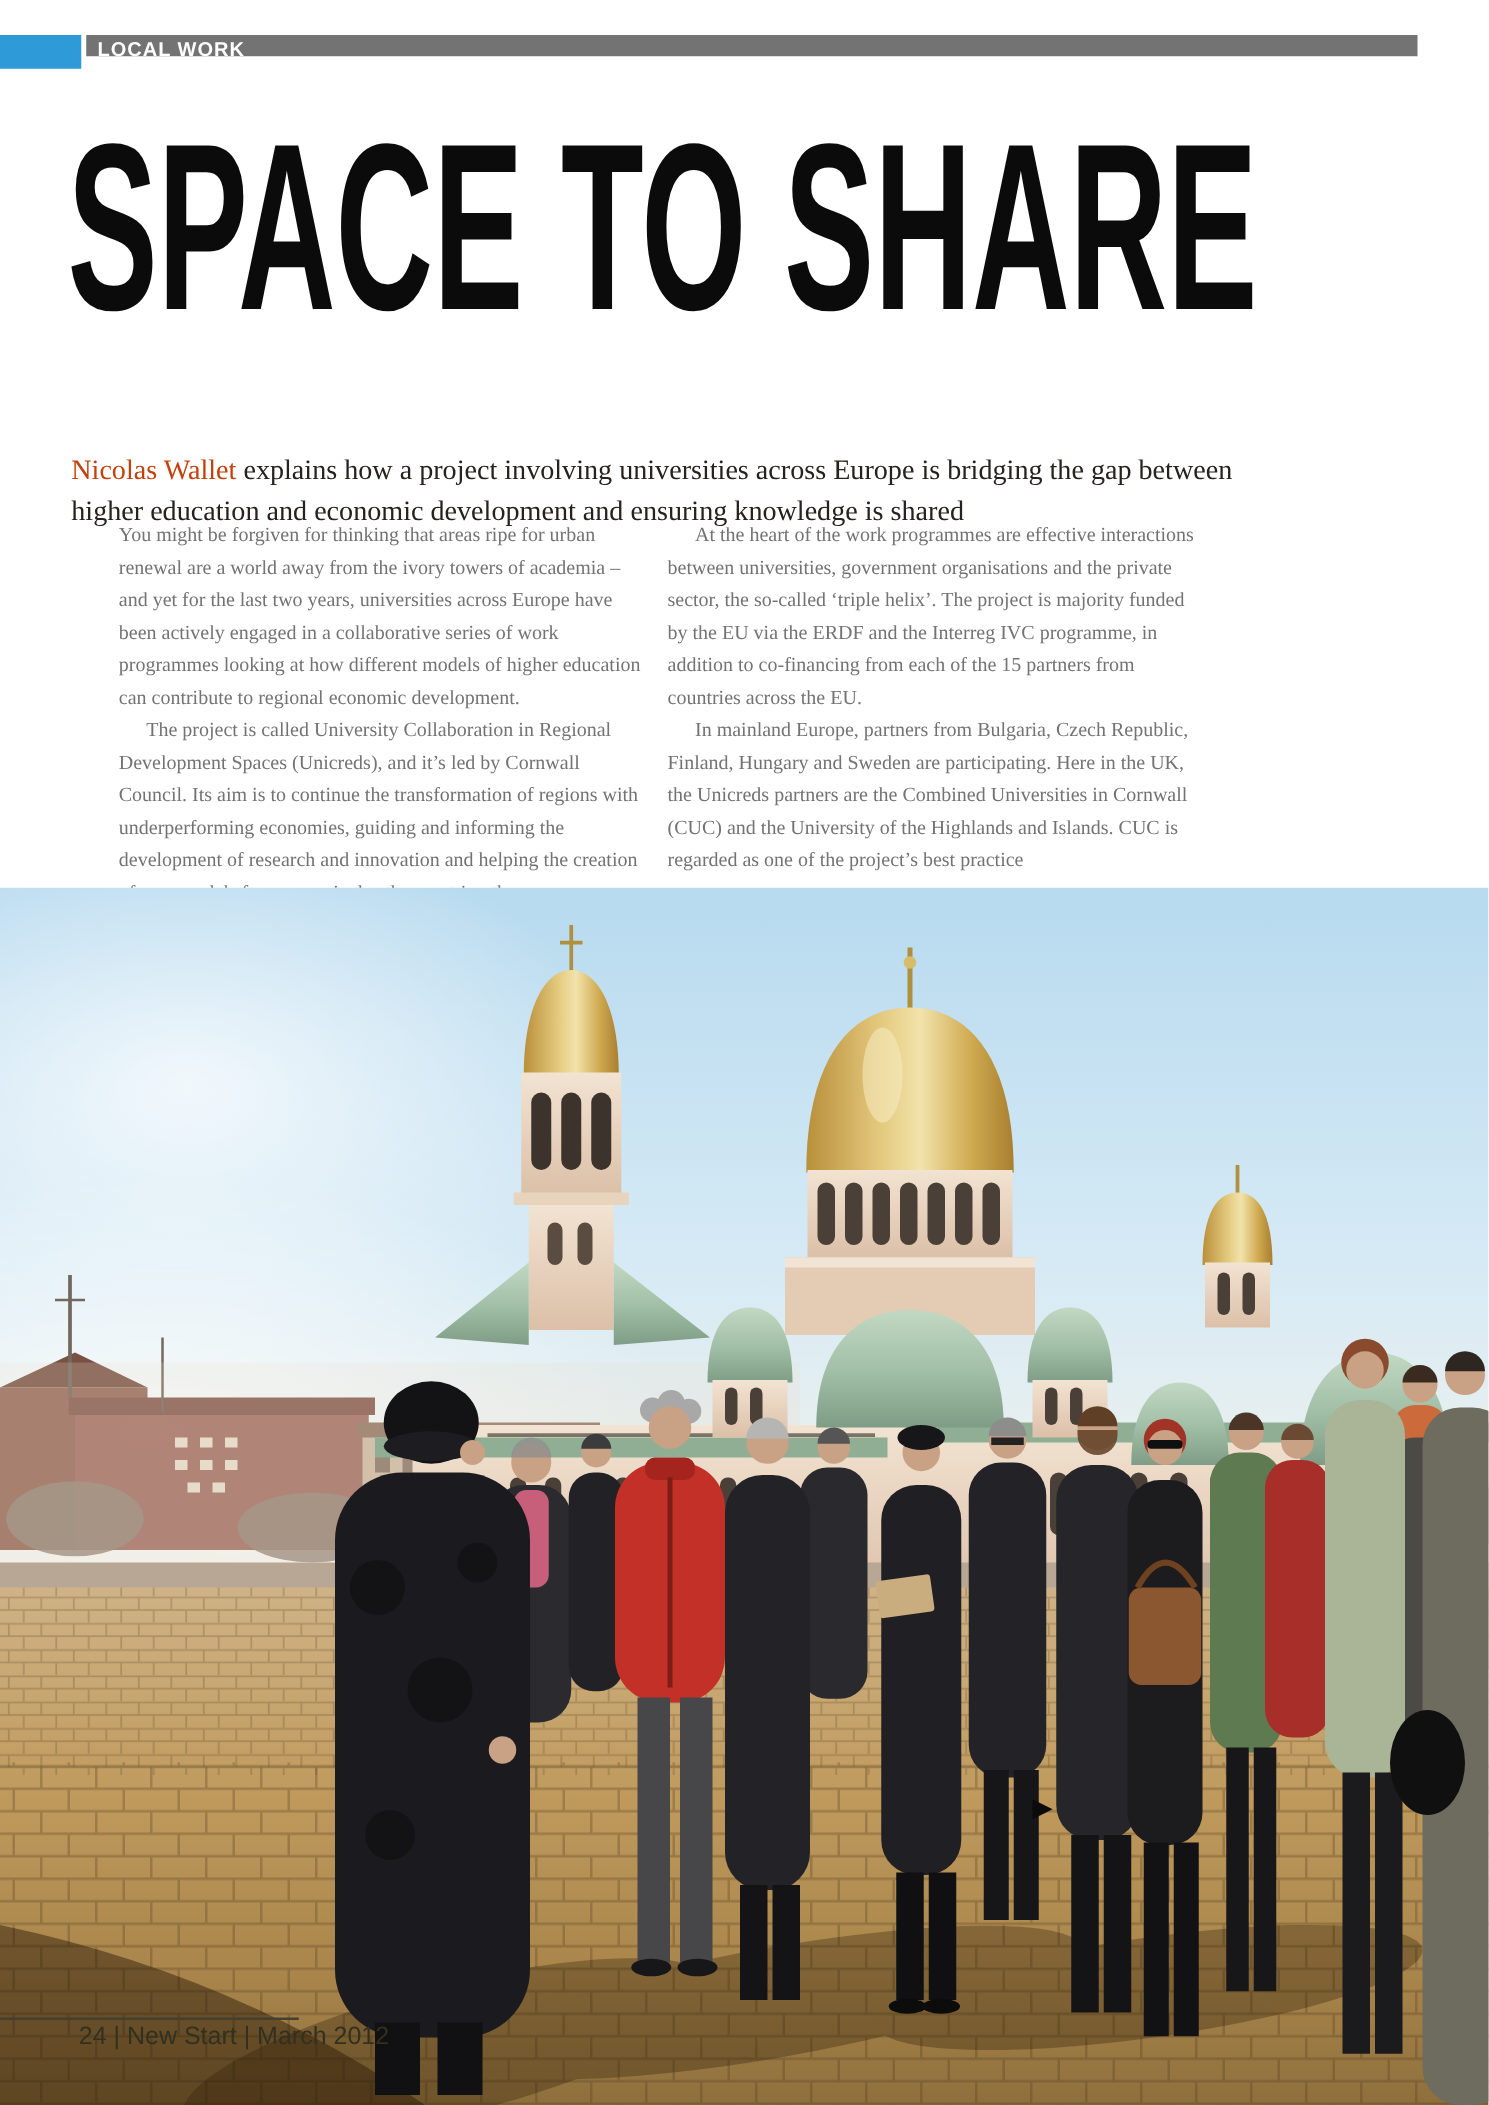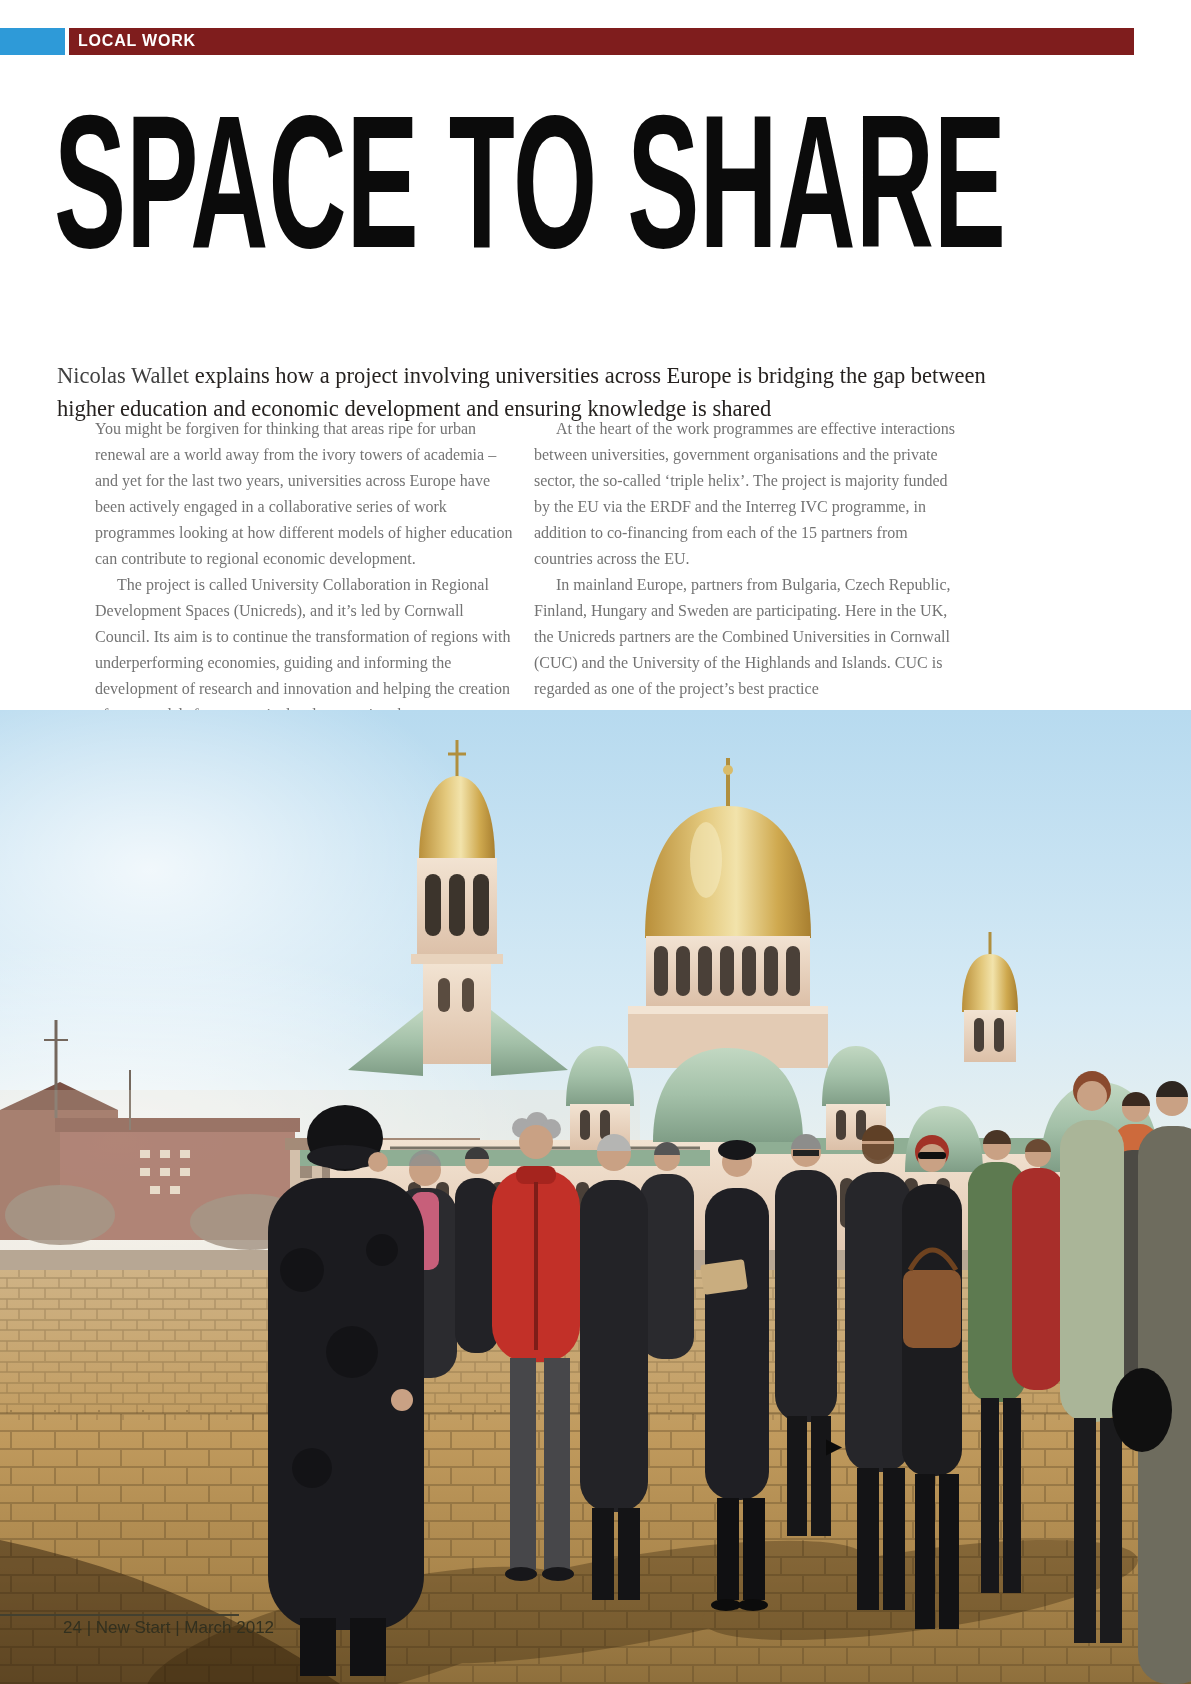--- a/index.html
+++ b/index.html
@@ -1,46 +1,46 @@
 <!DOCTYPE html>
 <html><head>
 <meta charset="utf-8">
 <style>
   html,body{margin:0;padding:0;background:#ffffff;}
   .page{position:relative;width:1191px;height:1684px;background:#ffffff;overflow:hidden;
         font-family:"Liberation Serif",serif;}
 
   
   .kicker-accent{position:absolute;left:0;top:28px;width:65px;height:27px;}
-  .kicker-bar{position:absolute;left:69px;top:28px;width:1065px;height:27px;background:#7f1d1d;}
+  .kicker-bar{position:absolute;left:69px;top:28px;width:1065px;height:17px;background:#737373;}
   .kicker-label{position:absolute;left:9px;top:4px;color:#ffffff;
       font-family:"Liberation Sans",sans-serif;font-weight:bold;font-size:16px;letter-spacing:.8px;}
 
   
   .headline-svg{position:absolute;left:54px;top:106px;}
 
   
   .standfirst{position:absolute;left:57px;top:336px;width:940px;
       font-size:22.5px;line-height:33px;color:#262220;}
-  .standfirst .author{color:#404040;}
+  .standfirst .author{color:#c2410c;}
 
   
   .cols{position:absolute;left:57px;top:416px;width:880px;display:flex;gap:14px;
       font-size:16px;line-height:26px;color:#737373;margin-left:38px;}
   .col{width:425px;}
   .col p{margin:0;text-indent:22px;}
   .col p.flush{text-indent:0;}
 
   
   .photo{position:absolute;left:0;top:710px;width:1191px;height:974px;}
 
   
   .folio-line{position:absolute;left:0;top:1614px;width:239px;height:2px;background:#43402f;}
   .folio{position:absolute;left:63px;top:1618px;font-family:"Liberation Sans",sans-serif;
-      font-size:17px;color:#32301f;}
+      font-size:20px;color:#32301f;}
 
   
   .cont{position:absolute;left:826px;top:1436px;font-size:21px;color:#0b0b0b;
       font-family:"DejaVu Sans",sans-serif;line-height:1;}
 
   
   .skin{fill:#c9a184;}
 </style>
 </head>
 <body>

